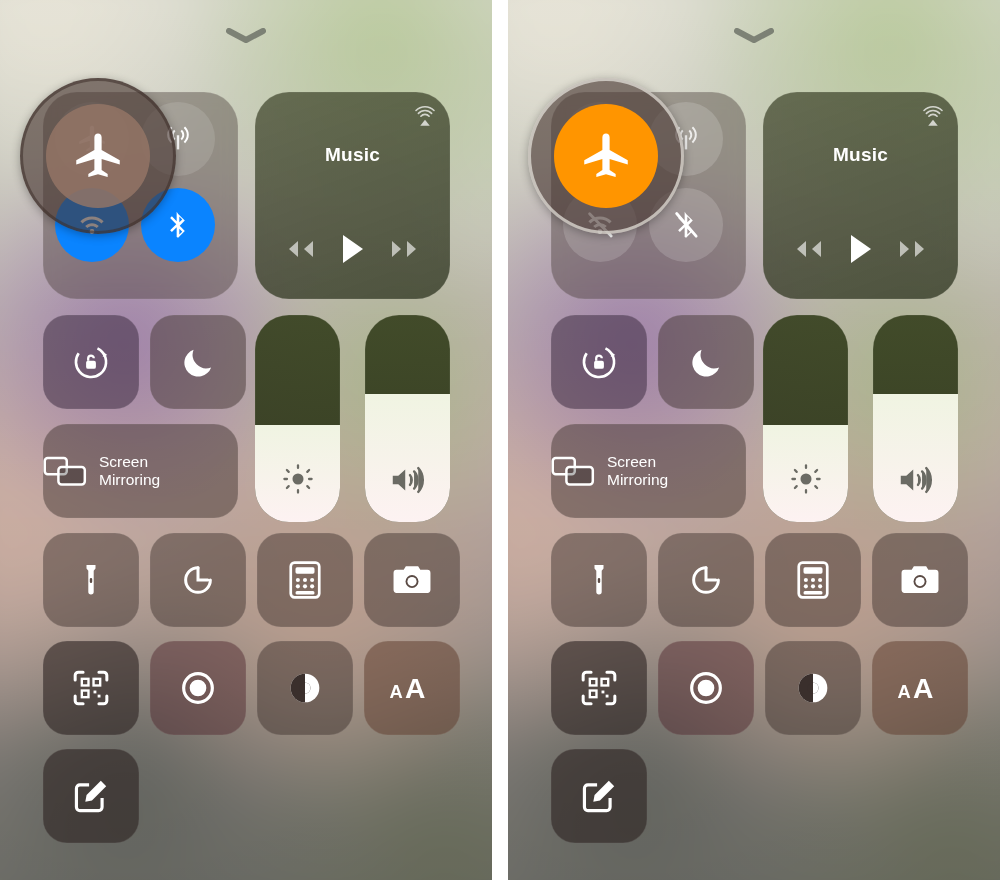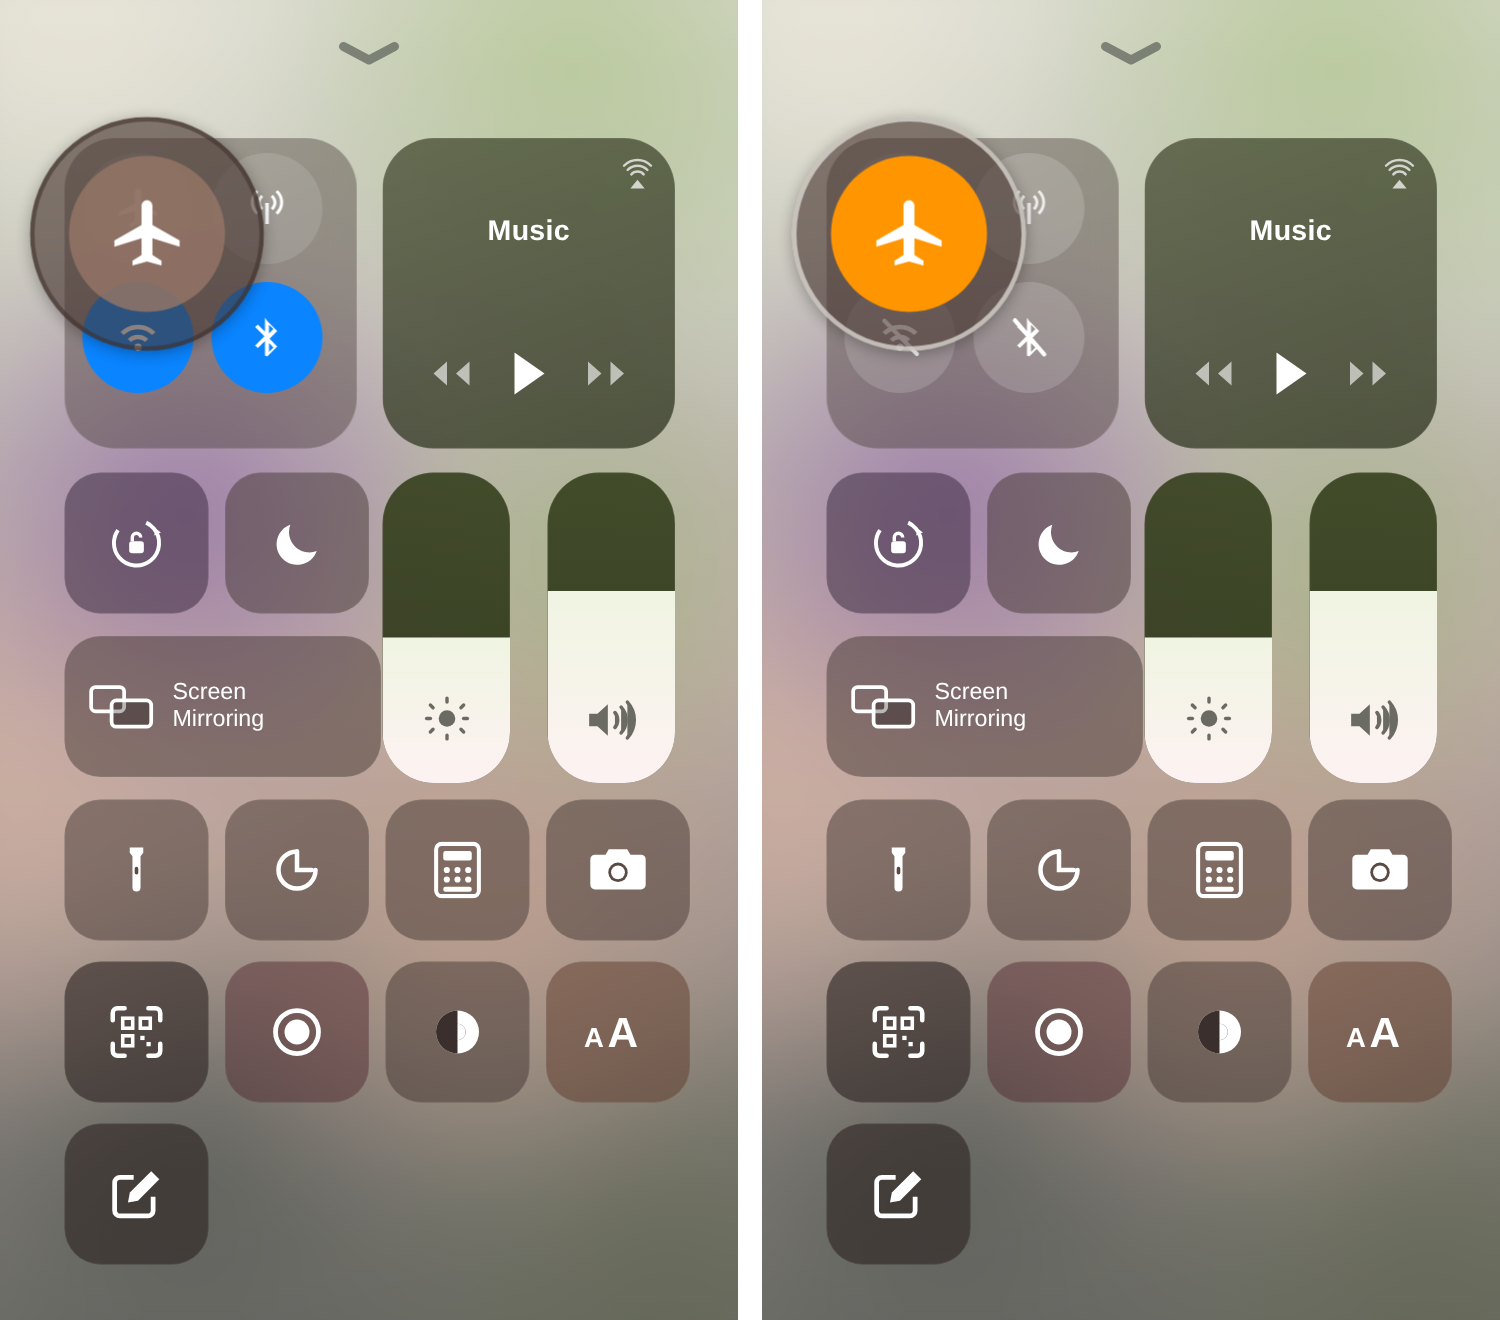--- a/index.html
+++ b/index.html
@@ -68,21 +68,21 @@
   .tap-ring.state-off{border-color:rgba(60,46,40,0.55);}
 
   
   .media-title{position:absolute;left:0;right:0;top:52px;text-align:center;color:#fff;font-size:19px;font-weight:bold;letter-spacing:0.2px;}
   .airplay{position:absolute;right:12px;top:12px;opacity:0.85;}
   .transport{position:absolute;left:0;right:0;bottom:34px;display:flex;align-items:center;justify-content:space-around;padding:0 16px;box-sizing:border-box;}
 
   
   .tile{position:absolute;width:96px;height:94px;border-radius:24px;display:flex;align-items:center;justify-content:center;
         background:rgba(58,46,42,0.46);box-shadow:inset 0 0 0 0.5px rgba(255,255,255,0.08);}
-  .tile.wide{width:195px;height:94px;border-radius:24px;justify-content:flex-start;padding-left:16px;gap:12px;}
+  .tile.wide{width:195px;height:94px;border-radius:24px;justify-content:flex-start;gap:12px;}
   .tile.purple{background:rgba(58,40,62,0.52);}
   .tile.maroon{background:rgba(80,40,46,0.48);}
   .tile.brown{background:rgba(96,62,46,0.52);}
   .tile.dark{background:rgba(44,34,32,0.60);}
   .mirror-label{color:#fff;font-size:15.5px;line-height:18px;}
 
   
   .slider{position:absolute;width:85px;height:207px;border-radius:34px;overflow:hidden;
     background:linear-gradient(180deg,rgba(56,66,32,0.92),rgba(44,52,26,0.92));
     box-shadow:inset 0 0 0 0.5px rgba(255,255,255,0.10);}

